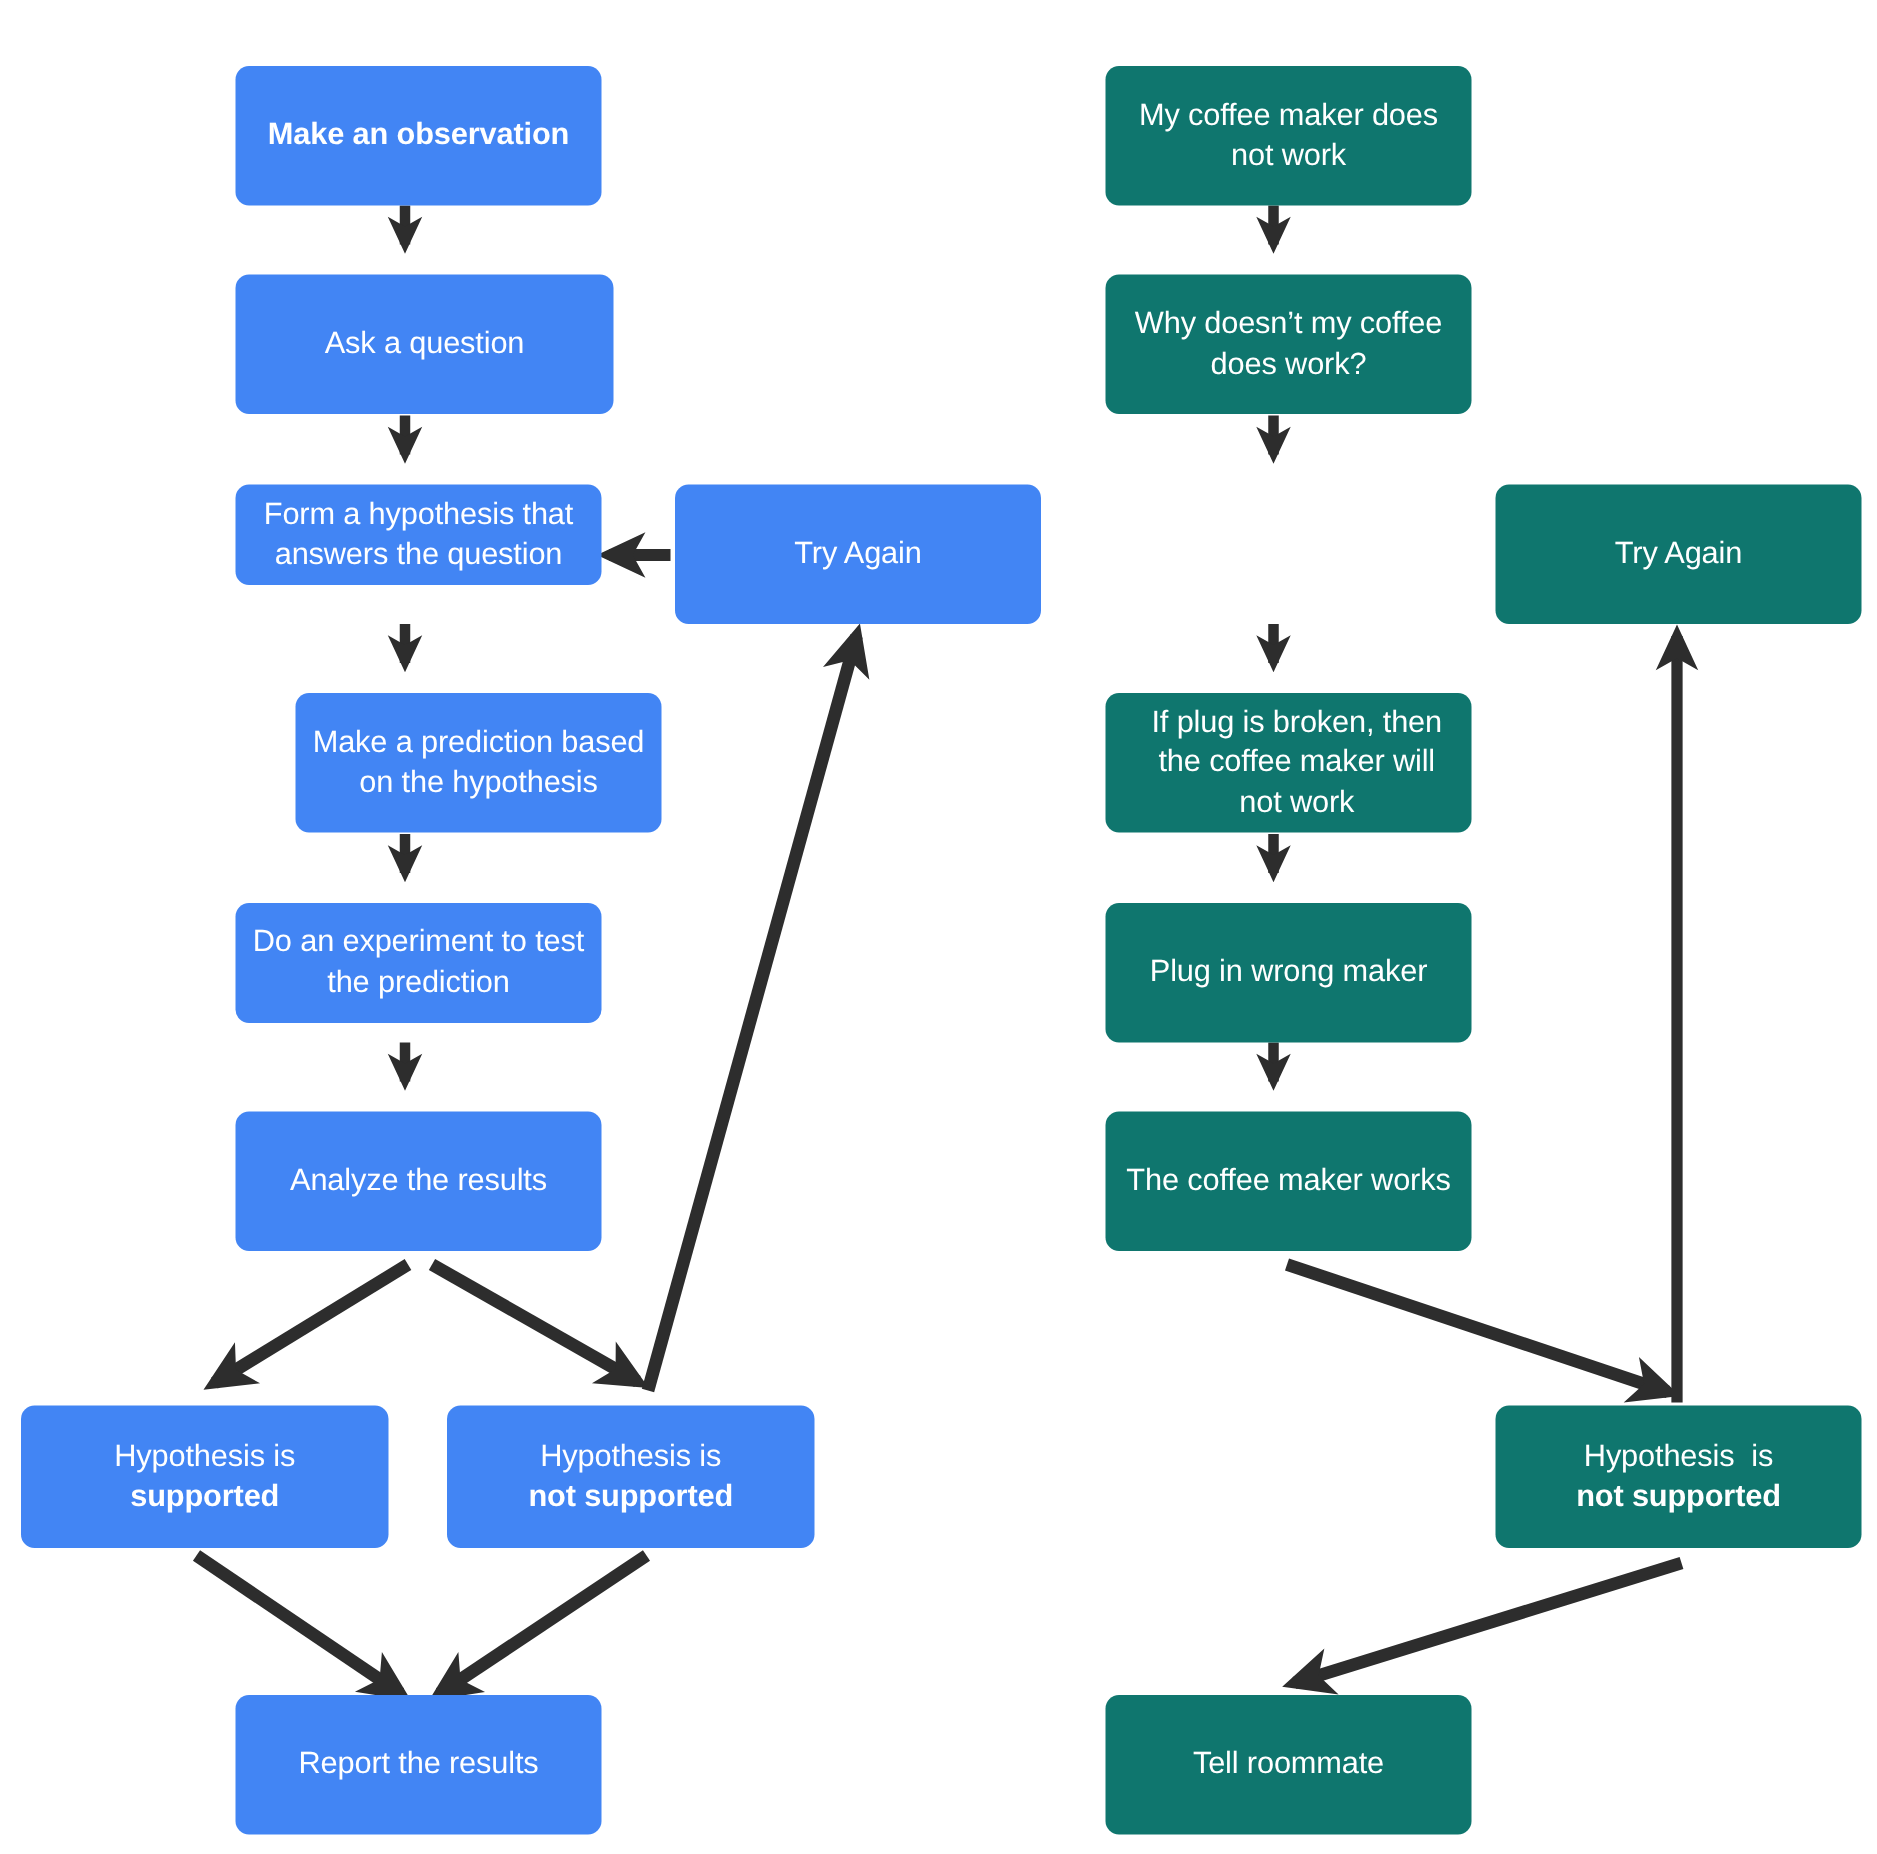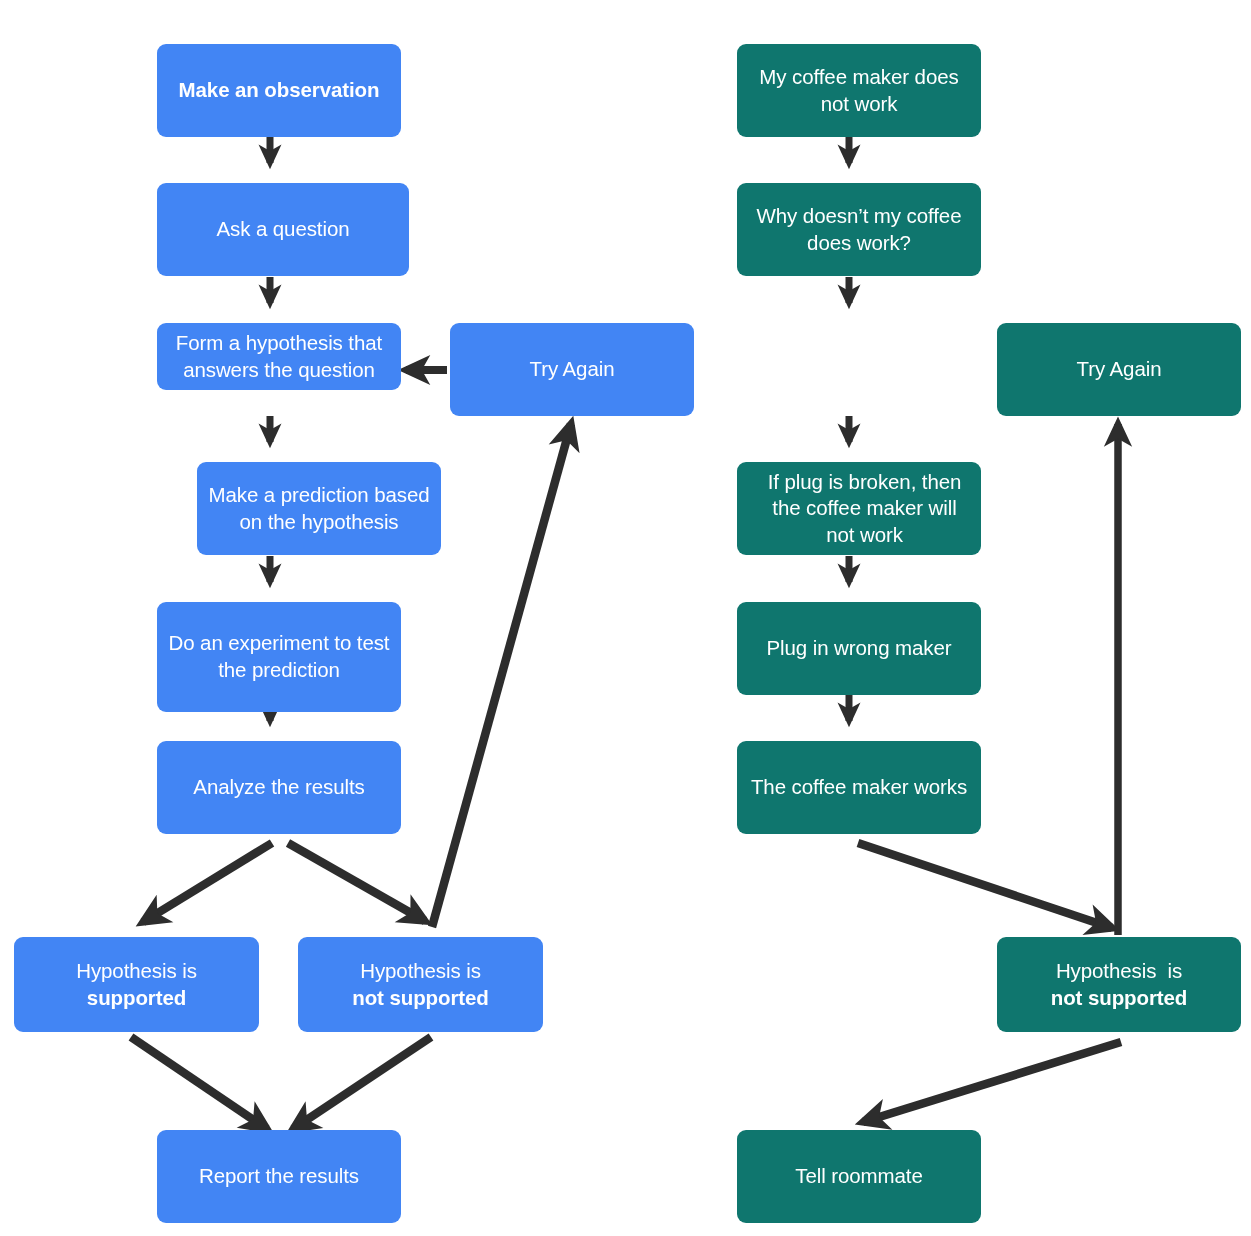--- a/index.html
+++ b/index.html
@@ -143,21 +143,21 @@
   </div>
 
   <div class="node node-blue" style="left:157px; top:323px; width:244px; height:67px;justify-content:flex-end;">
     <span class="txt">Form a hypothesis that answers the question</span>
   </div>
 
   <div class="node node-blue" style="left:157px; top:462px; width:244px; height:93px;margin-left:40px;">
     <span class="txt">Make a prediction based on the hypothesis</span>
   </div>
 
-  <div class="node node-blue" style="left:157px; top:602px; width:244px; height:110px;">
+  <div class="node node-blue" style="left:157px; top:602px; width:244px; height:80px;">
     <span class="txt">Do an experiment to test the prediction</span>
   </div>
 
   <div class="node node-blue" style="left:157px; top:741px; width:244px; height:93px;">
     <span class="txt">Analyze the results</span>
   </div>
 
   <div class="node node-blue" style="left:14px; top:937px; width:245px; height:95px;">
     <span class="txt">
       <span>Hypothesis is</span><br>

